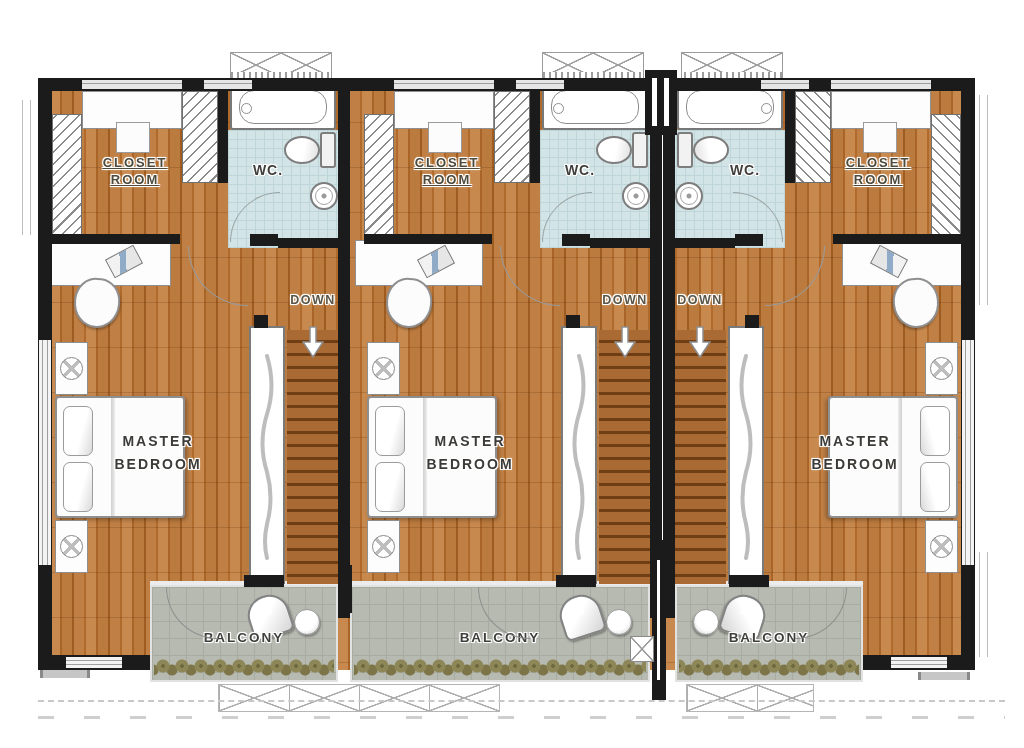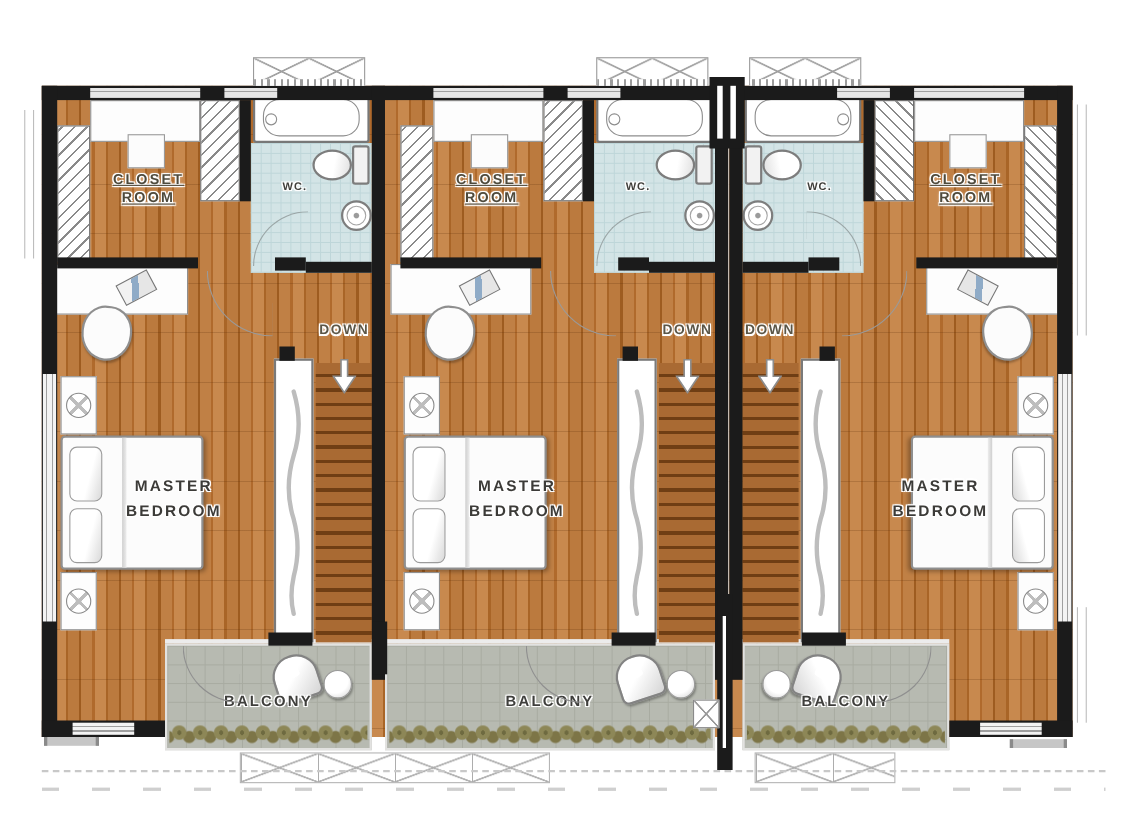--- a/index.html
+++ b/index.html
@@ -42,21 +42,21 @@
   .win-left { left:1px; top:262px; width:12px; height:225px;
     background:linear-gradient(90deg,#f3f3f3 0 3px,#9f9f9f 3px 4px,#f3f3f3 4px 8px,#9f9f9f 8px 9px,#f3f3f3 9px 12px); }
   .win-bottom { left:28px; top:579px; width:56px; height:11px;
     background:linear-gradient(#f3f3f3 0 3px,#9f9f9f 3px 4px,#f3f3f3 4px 7px,#9f9f9f 7px 8px,#f3f3f3 8px 11px); }
 
   
   .rlabel { position:absolute; font-weight:bold; color:#46443c; text-align:center;
     letter-spacing:2px; font-size:13px; line-height:17px;
     text-shadow:1px 1px 0 #fff,-1px -1px 0 #fff,1px -1px 0 #fff,-1px 1px 0 #fff,0 0 3px #fff; }
   .closet-label  { left:38px;  top:76px;  width:118px; color:#4e4a3c;text-decoration:underline; }
-  .wc-label      { left:198px; top:84px;  width:64px;  font-size:10px; color:#3f3e3a; letter-spacing:1px; }
+  .wc-label      { left:198px; top:84px;  width:64px;  font-size:14px; color:#3f3e3a; letter-spacing:1px; }
   .down-label    { left:238px; top:214px; width:74px;  color:#5b5647; font-size:12.5px; letter-spacing:1.5px; }
   .bedroom-label { left:56px;  top:352px; width:128px; font-size:14px; line-height:23px; color:#3c3b38; }
   .balcony-label { left:0;     bottom:34px; width:100%; color:#3f3f3c; font-size:13.5px; }
 
   
   .counter { left:44px; top:13px; width:100px; height:38px; background:#fdfdfd; border:1.5px solid #8f8f8f; box-sizing:border-box; }
   .wardrobe { background:#ffffff repeating-linear-gradient(135deg,rgba(0,0,0,0) 0 2px,#8a8a8a 2px 3.5px,rgba(0,0,0,0) 3.5px 8px);
     border:1.5px solid #6f6f6f; box-sizing:border-box; }
   .ottoman { left:78px; top:44px; width:34px; height:31px; background:#fcfcfc; border:1.5px solid #9a9a9a; box-sizing:border-box; }
 

